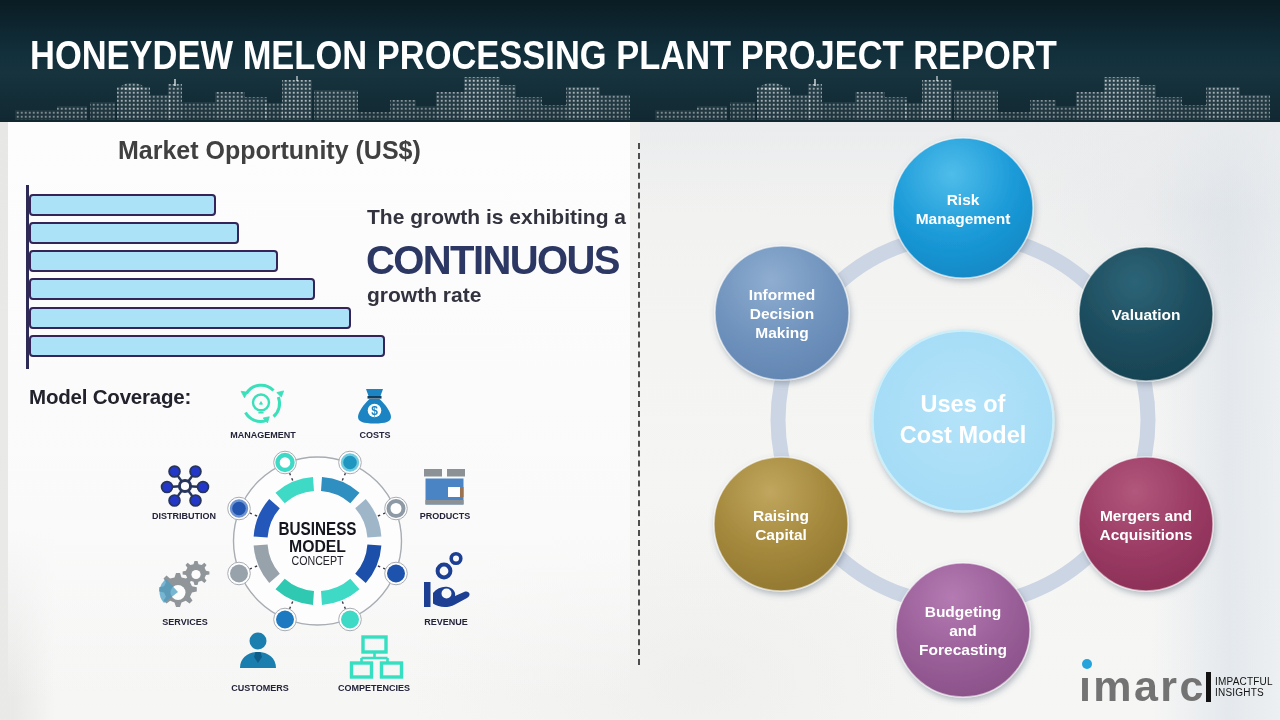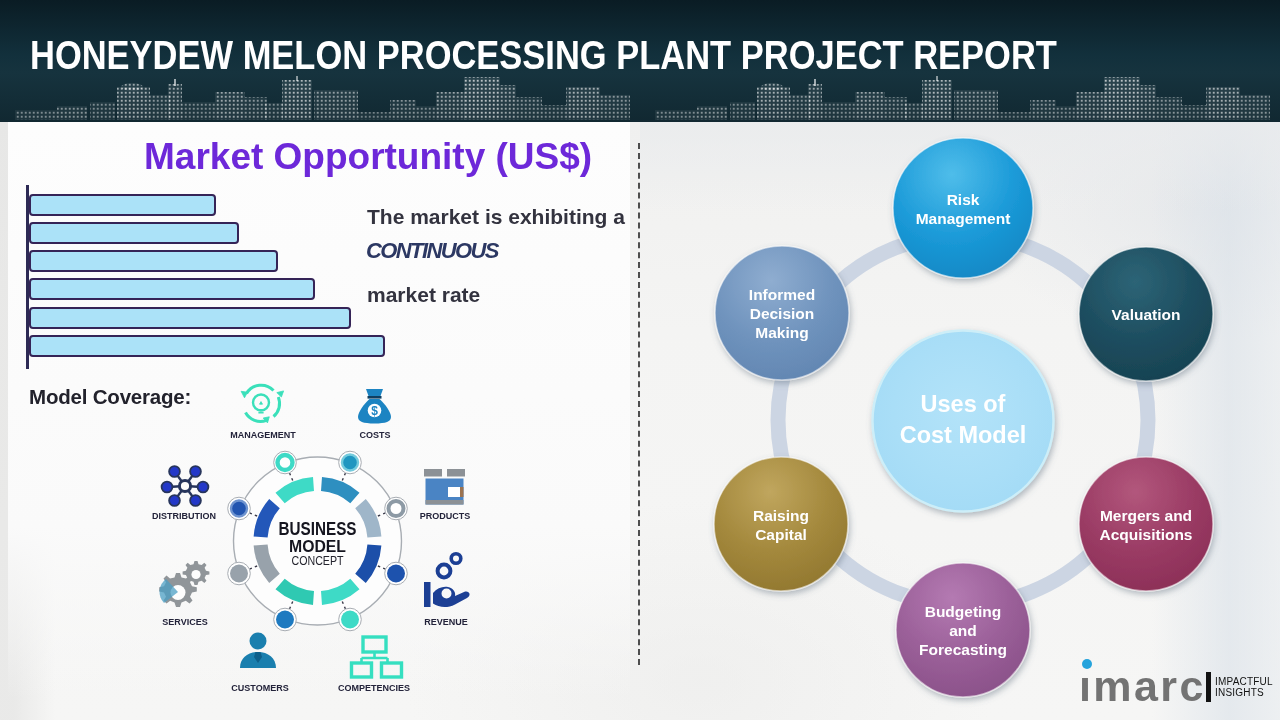--- a/index.html
+++ b/index.html
@@ -56,33 +56,33 @@
       <rect x="600" y="20" width="30" height="25" fill="url(#win)" opacity="0.6"></rect>
       <ellipse cx="132" cy="12" rx="11" ry="4" fill="url(#win)" opacity=".7"></ellipse>
       <rect x="174" y="4" width="2" height="7" fill="rgba(255,255,255,0.6)"></rect>
       <rect x="296" y="1" width="2" height="5" fill="rgba(255,255,255,0.5)"></rect>
     </g>
   </defs>
   <use href="#tile"></use>
   <use href="#tile" x="640"></use>
 </svg>
 
-<div class="abs" style="left:118px;top:136px;font-size:37px;font-weight:bold;color:#6d28d9;margin-left:26px;">Market&nbsp;Opportunity&nbsp;(US$)</div>
+<div class="abs" style="left:118px;top:136px;font-size:25px;font-weight:bold;color:#404040;">Market&nbsp;Opportunity&nbsp;(US$)</div>
 
 <div class="abs" style="left:26px;top:185px;width:3px;height:184px;background:#2d2a55;"></div>
 <div class="abs" style="left:29px;top:194px;width:183px;height:18px;background:#abe2f8;border:2.5px solid #352457;border-radius:4px;"></div>
 <div class="abs" style="left:29px;top:222px;width:206px;height:18px;background:#abe2f8;border:2.5px solid #352457;border-radius:4px;"></div>
 <div class="abs" style="left:29px;top:250px;width:245px;height:18px;background:#abe2f8;border:2.5px solid #352457;border-radius:4px;"></div>
 <div class="abs" style="left:29px;top:278px;width:282px;height:18px;background:#abe2f8;border:2.5px solid #352457;border-radius:4px;"></div>
 <div class="abs" style="left:29px;top:307px;width:318px;height:18px;background:#abe2f8;border:2.5px solid #352457;border-radius:4px;"></div>
 <div class="abs" style="left:29px;top:335px;width:352px;height:18px;background:#abe2f8;border:2.5px solid #352457;border-radius:4px;"></div>
 
-<div class="abs" style="left:367px;top:205px;font-size:21px;font-weight:bold;color:#33333f;">The market is exhibiting a</div>
-<div class="abs" style="left:366px;top:238px;font-size:22px;font-weight:bold;color:#2c3863;letter-spacing:-1.6px;font-style:italic;">CONTINUOUS</div>
-<div class="abs" style="left:367px;top:283px;font-size:21px;font-weight:bold;color:#33333f;">market rate</div>
+<div class="abs" style="left:367px;top:205px;font-size:21px;font-weight:bold;color:#33333f;">The growth is exhibiting a</div>
+<div class="abs" style="left:366px;top:238px;font-size:40px;font-weight:bold;color:#2c3863;letter-spacing:-1.6px;">CONTINUOUS</div>
+<div class="abs" style="left:367px;top:283px;font-size:21px;font-weight:bold;color:#33333f;">growth rate</div>
 
 <div class="abs" style="left:29px;top:385px;font-size:20.5px;font-weight:bold;color:#22222c;letter-spacing:-.2px;">Model Coverage:</div>
 
 <svg class="abs" id="bm" style="left:0;top:370px;" width="520" height="350" viewBox="0 370 520 350">
 
   <circle cx="317.5" cy="541" r="84" fill="#fdfdfd" stroke="#a8adb3" stroke-width="1.4"></circle>
 
   <g stroke="#3a3a4a" stroke-width="1.4" stroke-dasharray="2.5,3.2">
     <line x1="350" y1="462.5" x2="341.8" y2="481.6"></line>
     <line x1="396" y1="508.5" x2="376.9" y2="516.4"></line>

